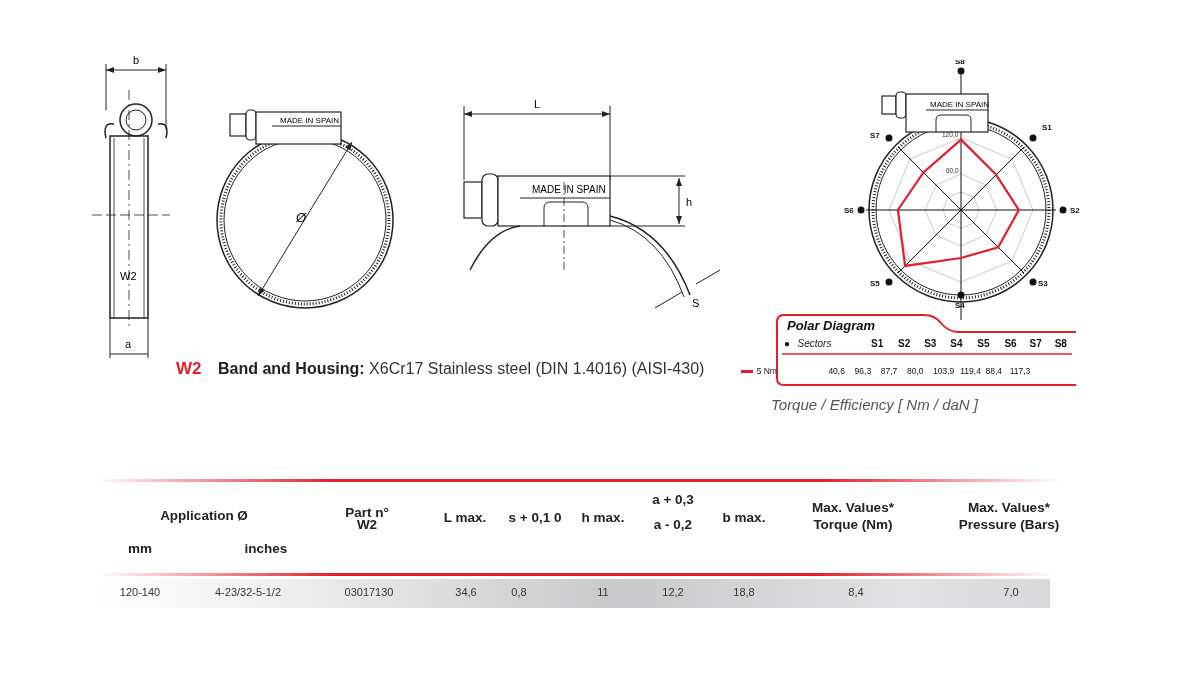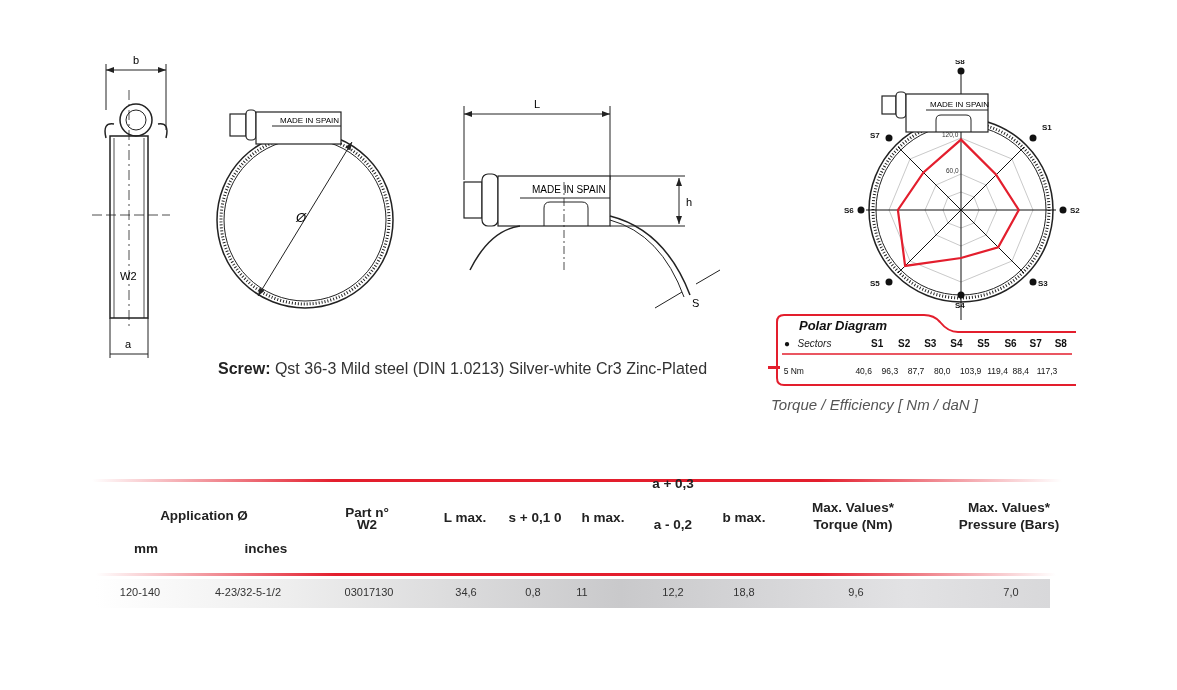--- a/index.html
+++ b/index.html
@@ -4,23 +4,23 @@
 <style>
   html,body{margin:0;padding:0;background:#fff;}
   body{width:1177px;height:690px;position:relative;overflow:hidden;font-family:"Liberation Sans",sans-serif;color:#222;}
   .abs{position:absolute;}
   svg text{font-family:"Liberation Sans",sans-serif;}
   .mat{left:176px;top:358px;font-size:16px;line-height:22px;color:#333;}
   .mat .code{color:#e31e2d;font-weight:bold;font-size:17px;display:inline-block;width:42px;}
   .mat b{color:#222;}
   .mat .ind{padding-left:42px;}
   .polar-box{left:776px;top:314px;width:300px;height:72px;}
-  .pd-title{left:787px;top:318px;font-weight:bold;font-style:italic;font-size:13px;color:#111;margin-left:12px;}
+  .pd-title{left:787px;top:318px;font-weight:bold;font-style:italic;font-size:13px;color:#111;}
   .pd-hdr{left:784px;top:338px;width:290px;display:flex;font-size:10px;font-weight:bold;color:#111;}
-  .pd-row{left:768px;top:366px;width:290px;display:flex;font-size:8.5px;color:#111;align-items:flex-start;}
+  .pd-row{left:741px;top:366px;width:290px;display:flex;font-size:8.5px;color:#111;align-items:center;}
   .pd-foot{left:771px;top:396px;font-size:15px;font-style:italic;color:#555;}
   .tbl-line{height:3px;background:linear-gradient(90deg,rgba(227,30,45,0) 0%,#e31e2d 25%,#e31e2d 75%,rgba(227,30,45,0) 100%);}
   .hcell{position:absolute;font-weight:bold;font-size:13.5px;text-align:center;color:#222;line-height:17px;transform:translateX(-50%);white-space:nowrap;}
   .row-bg{left:96px;top:579px;width:954px;height:29px;background:linear-gradient(90deg,#fff 0%,#eee 20%,#c9c9cb 55%,#e2e2e4 85%,#d8d8da 100%);}
   .dcell{position:absolute;top:586px;font-size:11px;color:#333;transform:translateX(-50%);white-space:nowrap;}
 </style>
 </head>
 <body>
 
 <svg class="abs" style="left:80px;top:50px" width="110" height="310">
@@ -170,49 +170,49 @@
   <span style="width:27px">87,7</span>
   <span style="width:27px">80,0</span>
   <span style="width:28px">103,9</span>
   <span style="width:26px">119,4</span>
   <span style="width:25px">88,4</span>
   <span style="width:22px">117,3</span>
 </div>
 <div class="abs pd-foot">Torque / Efficiency [ Nm / daN ]</div>
 
 <div class="abs mat">
-  <div class="ind"><b>Screw:</b><span> Qst 36-3 Mild steel (DIN 1.0213) Silver-white Cr3 Zinc-Plated</span></div>
+  <div><span class="code">W2</span><b>Band and Housing:</b><span> X6Cr17 Stainless steel (DIN 1.4016) (AISI-430)</span></div>
 </div>
 
 <div class="abs tbl-line" style="left:92px;top:479px;width:970px"></div>
 <div class="abs tbl-line" style="left:96px;top:573px;width:960px"></div>
 
 <div>
   <div class="hcell" style="left:204px;top:507px">Application Ø</div>
-  <div class="hcell" style="left:146px;top:540px">mm</div>
+  <div class="hcell" style="left:140px;top:540px">mm</div>
   <div class="hcell" style="left:266px;top:540px">inches</div>
   <div class="hcell" style="left:367px;top:504px">Part n°</div>
   <div class="hcell" style="left:367px;top:516px">W2</div>
   <div class="hcell" style="left:465px;top:509px">L max.</div>
   <div class="hcell" style="left:535px;top:509px">s + 0,1 0</div>
   <div class="hcell" style="left:603px;top:509px">h max.</div>
-  <div class="hcell" style="left:673px;top:475px">a + 0,3</div>
+  <div class="hcell" style="left:673px;top:491px">a + 0,3</div>
   <div class="hcell" style="left:673px;top:516px">a - 0,2</div>
   <div class="hcell" style="left:744px;top:509px">b max.</div>
   <div class="hcell" style="left:853px;top:499px">Max. Values*</div>
   <div class="hcell" style="left:853px;top:516px">Torque (Nm)</div>
   <div class="hcell" style="left:1009px;top:499px">Max. Values*</div>
   <div class="hcell" style="left:1009px;top:516px">Pressure (Bars)</div>
 </div>
 
 <div class="abs row-bg"></div>
 <div>
   <div class="dcell" style="left:140px">120-140</div>
   <div class="dcell" style="left:248px">4-23/32-5-1/2</div>
   <div class="dcell" style="left:369px">03017130</div>
   <div class="dcell" style="left:466px">34,6</div>
-  <div class="dcell" style="left:533px">0,8</div>
-  <div class="dcell" style="left:582px">11</div>
+  <div class="dcell" style="left:519px">0,8</div>
+  <div class="dcell" style="left:603px">11</div>
   <div class="dcell" style="left:673px">12,2</div>
   <div class="dcell" style="left:744px">18,8</div>
-  <div class="dcell" style="left:856px">9,6</div>
+  <div class="dcell" style="left:856px">8,4</div>
   <div class="dcell" style="left:1011px">7,0</div>
 </div>
 
 </body></html>

